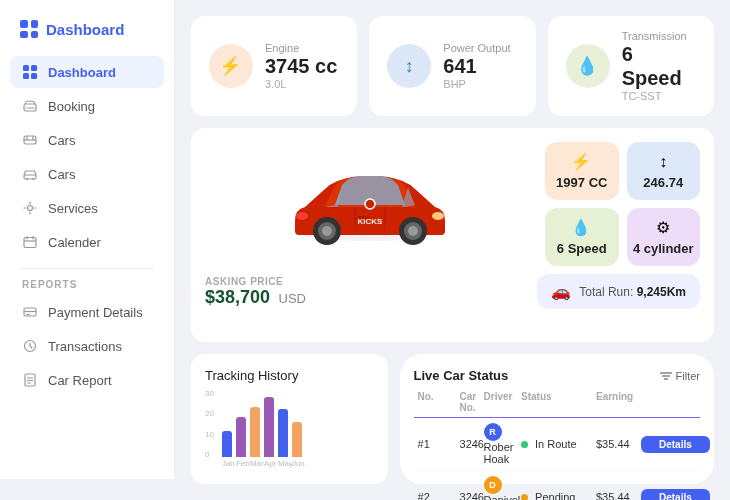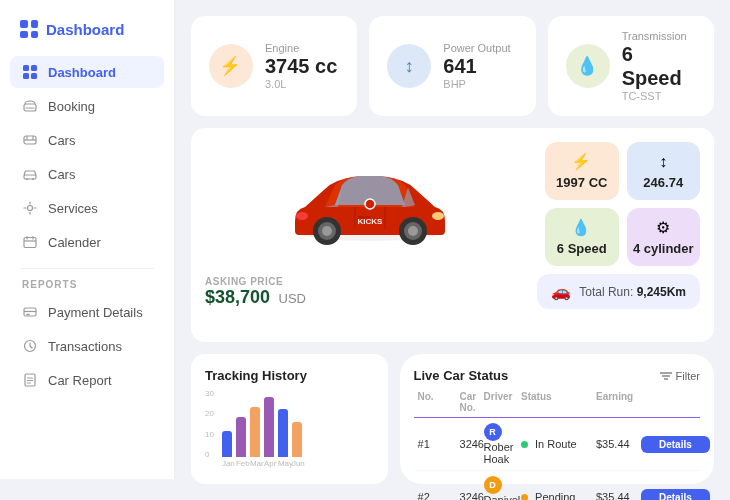--- a/index.html
+++ b/index.html
@@ -199,21 +199,21 @@
       height: 130px;
     }
 
     
     .tracking-card {
       background: #fff;
       border-radius: 14px;
       padding: 14px;
       flex: 1;
     }
-    .tracking-title { font-size: 13px; font-weight: 700; color: #222; margin-bottom: 6px; }
+    .tracking-title { font-size: 13px; font-weight: 400; color: #222; margin-bottom: 6px; }
     .chart-area {
       display: flex;
       align-items: flex-end;
       gap: 4px;
       height: 70px;
       padding-bottom: 2px;
       position: relative;
     }
     .chart-labels-y {
       display: flex;

